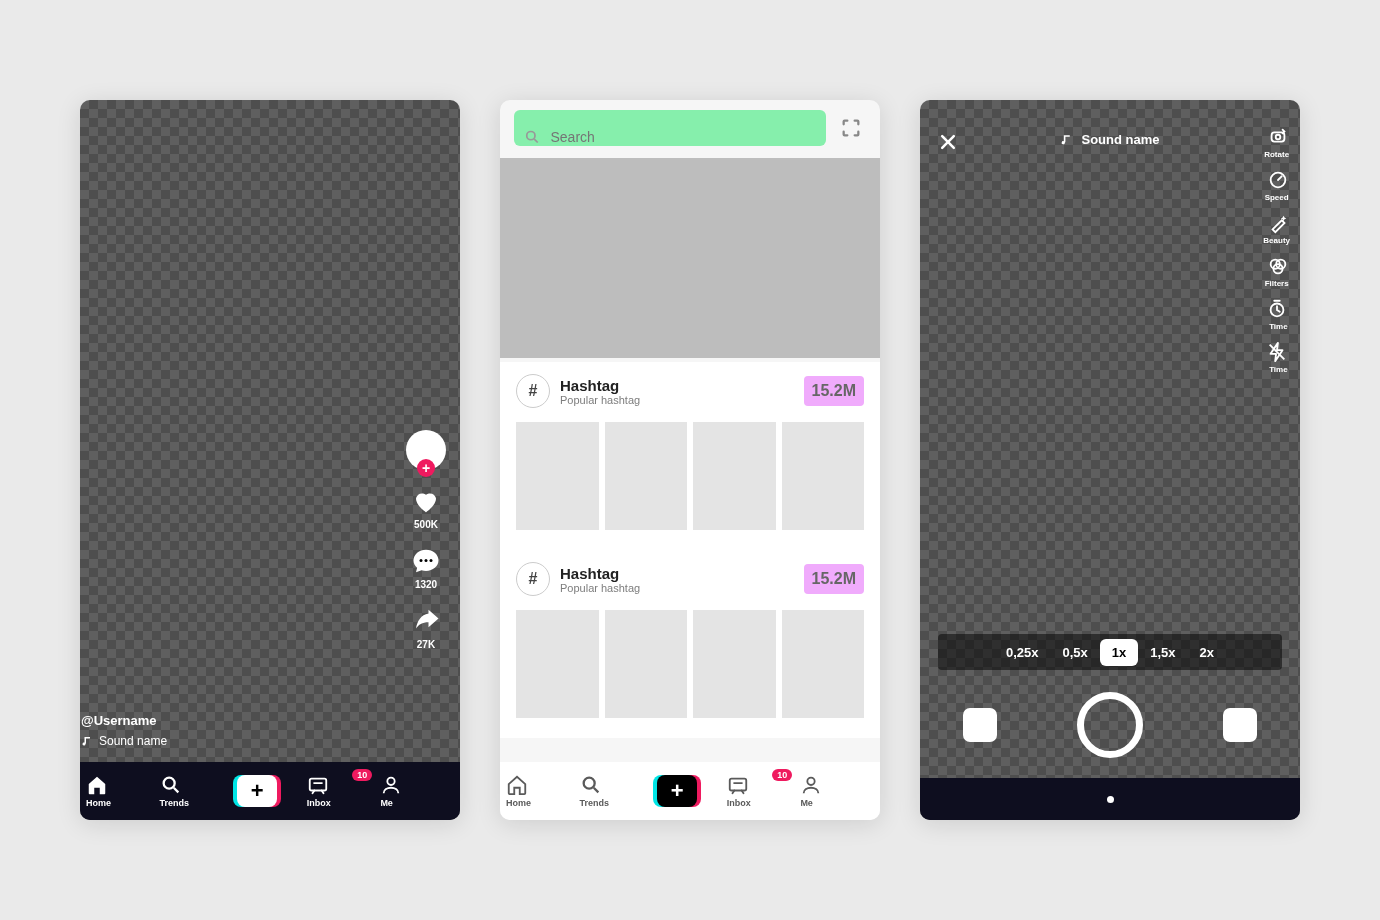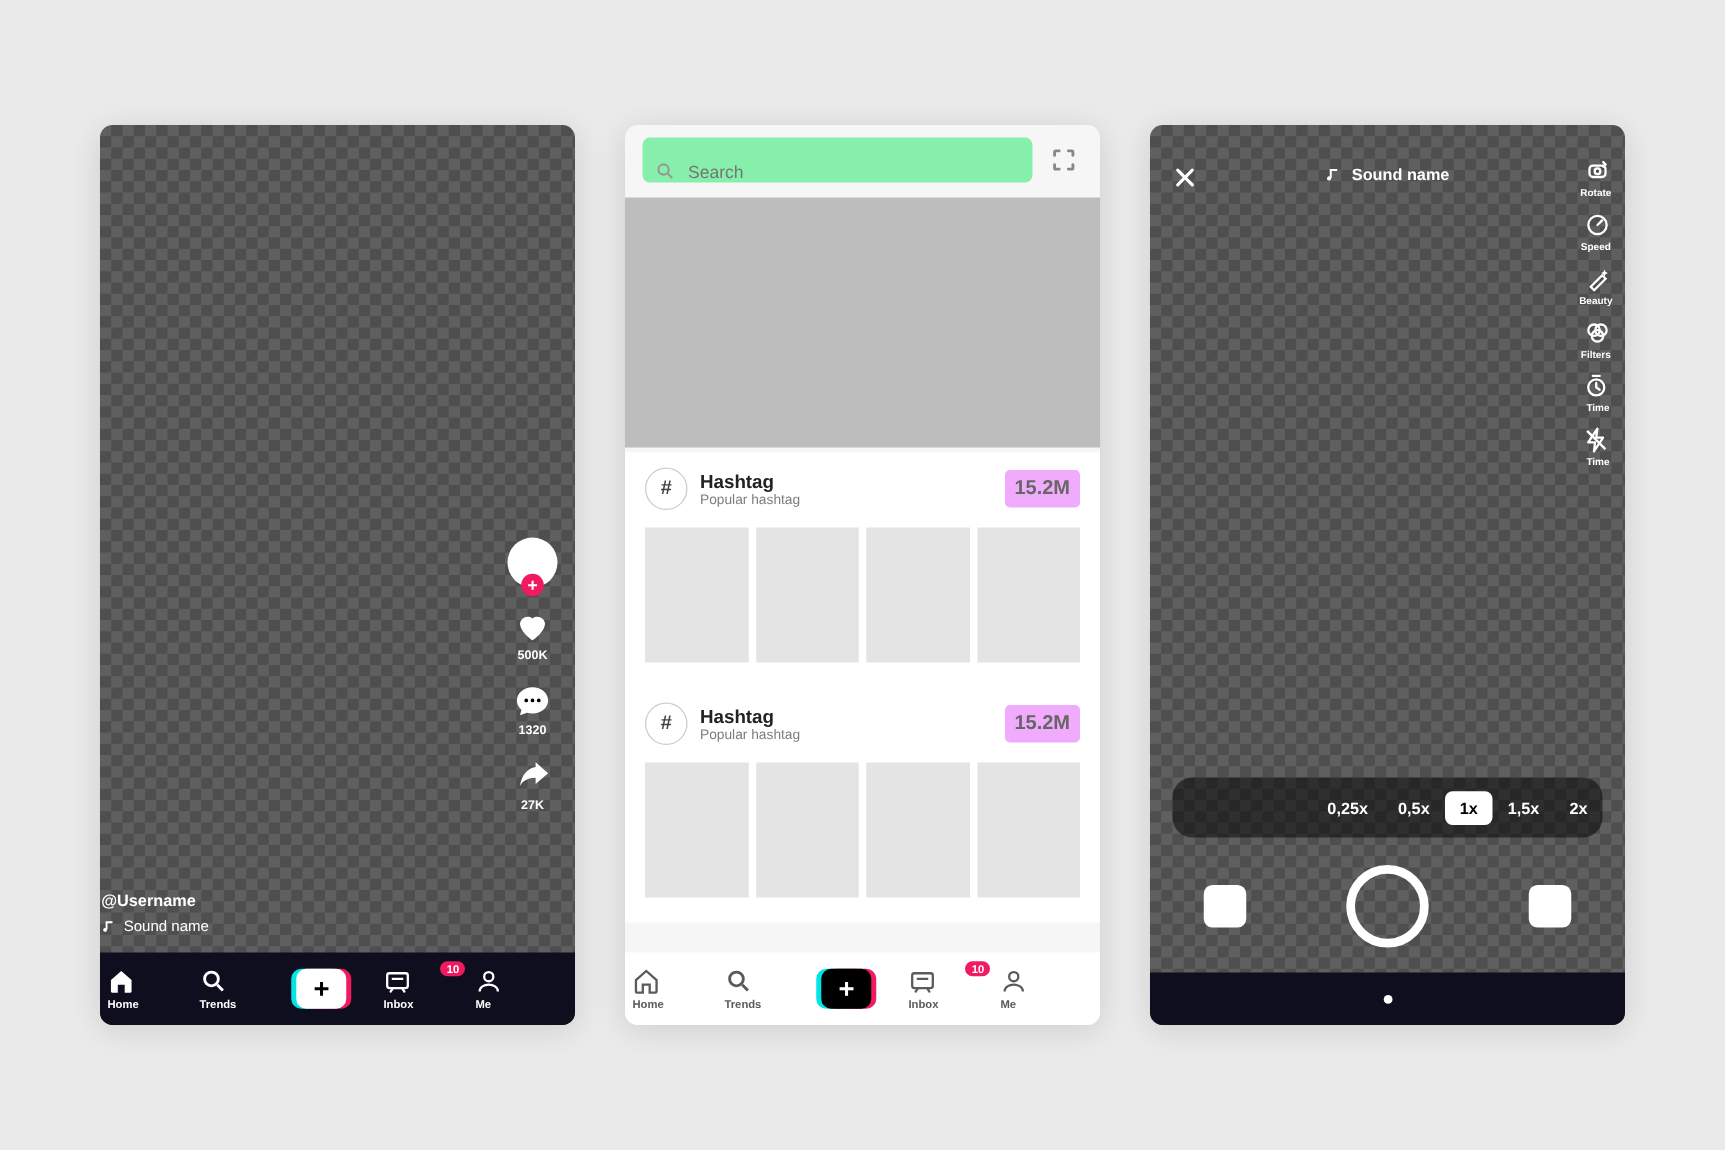--- a/index.html
+++ b/index.html
@@ -65,21 +65,21 @@
   .hash-count{margin-left:auto;background:#f0abfc;color:#666;font-size:16px;font-weight:600;padding:6px 8px;border-radius:4px}
   .thumbs{display:flex;gap:6px;margin-top:14px}
   .thumbs .t{background:var(--gray-light);height:108px;flex:1}
   
   .rec-top{position:absolute;top:32px;left:0;right:0;display:flex;align-items:center;justify-content:center;color:#fff}
   .rec-close{position:absolute;left:18px;top:32px;color:#fff;cursor:pointer}
   .rec-sound{display:flex;align-items:center;gap:8px;font-size:13px;font-weight:600;cursor:pointer}
   .rec-tools{position:absolute;right:10px;top:26px;display:flex;flex-direction:column;gap:10px;align-items:center;color:#fff}
   .tool{display:flex;flex-direction:column;align-items:flex-end;gap:2px;cursor:pointer}
   .tool .tl{font-size:8px;font-weight:600}
-  .zoom-bar{position:absolute;bottom:150px;left:18px;right:18px;height:48px;background:rgba(0,0,0,0.5);border-radius:16px;display:flex;align-items:center;justify-content:flex-end;color:#fff;font-size:13px;font-weight:700}
+  .zoom-bar{position:absolute;bottom:150px;left:18px;right:18px;height:36px;background:rgba(0,0,0,0.5);border-radius:4px;display:flex;align-items:center;justify-content:center;color:#fff;font-size:13px;font-weight:700}
   .zoom-opt{padding:6px 12px;border-radius:6px;cursor:pointer}
   .zoom-opt.active{background:#fff;color:#000}
   .rec-controls{position:absolute;bottom:62px;left:0;right:0;display:flex;align-items:center;justify-content:center;gap:80px}
   .sq{width:34px;height:34px;background:#fff;border-radius:7px;cursor:pointer}
   .shutter{width:66px;height:66px;border-radius:50%;border:7px solid #fff;cursor:pointer}
   .rec-nav{position:absolute;bottom:0;left:0;right:0;height:42px;background:var(--darknav);display:flex;align-items:center;justify-content:center}
   .rec-nav .dot{width:7px;height:7px;border-radius:50%;background:#fff}
   svg{display:block}
 </style>
 </head>

